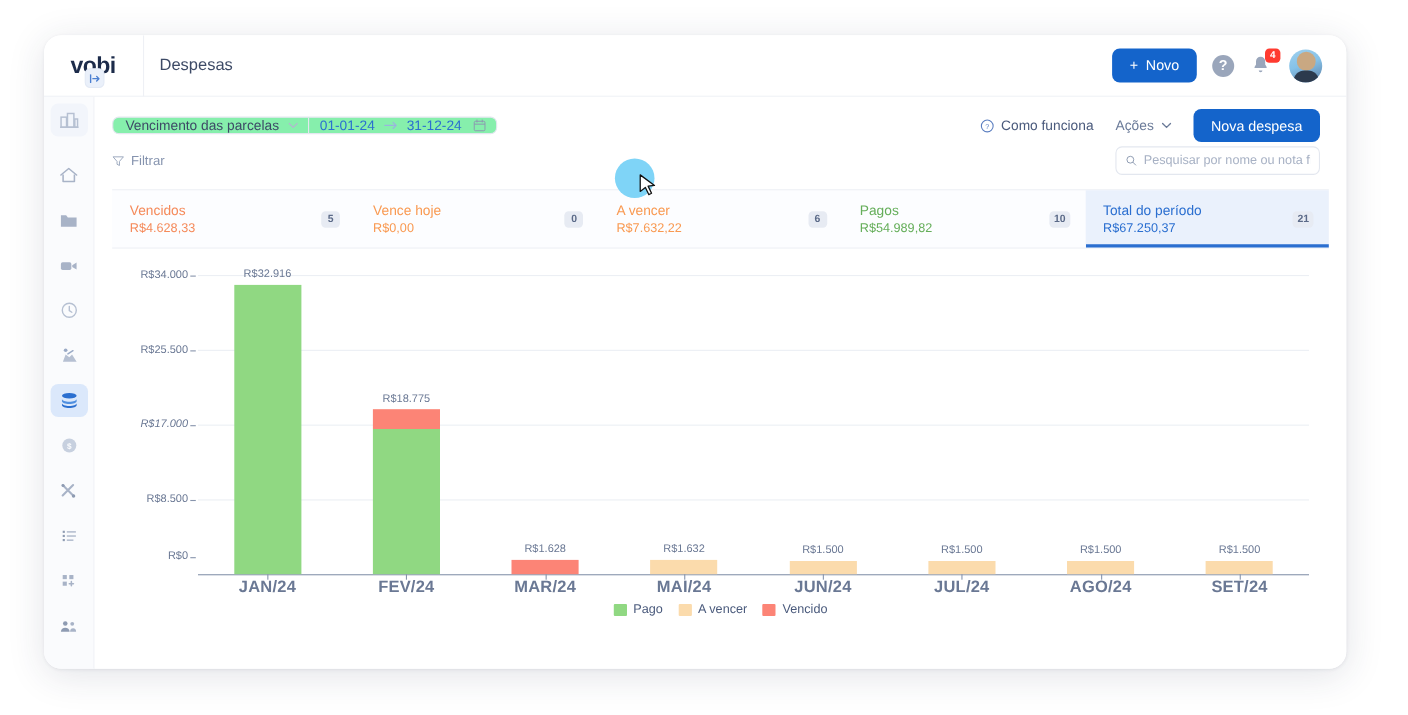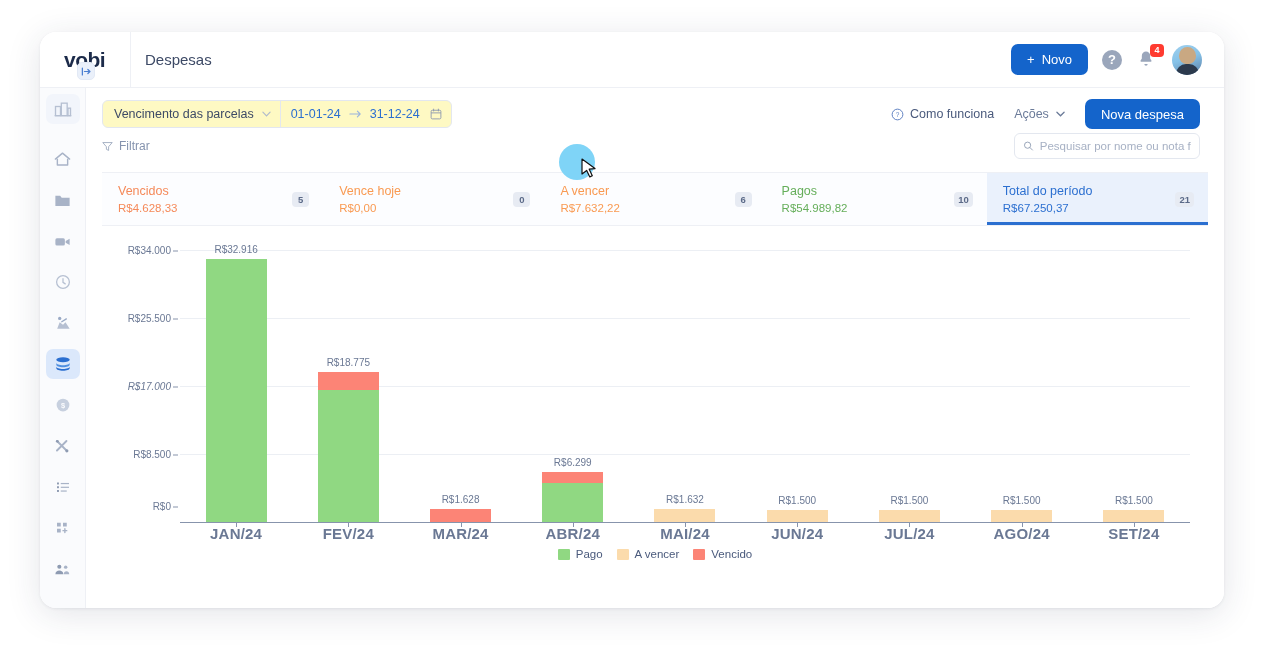--- a/index.html
+++ b/index.html
@@ -112,22 +112,22 @@
   }
 
   
   #main { position: absolute; left: 46px; top: 56px; right: 0; bottom: 0; background: #fff; }
 
   #filter-row {
     display: flex; align-items: center;
     padding: 12px 24px 0 16px; height: 40px;
   }
   .range-box {
-    display: flex; align-items: flex-end; height: 28px;
-    border: 1px solid #e3e7ef; border-radius: 6px; background: #fef9c3;
+    display: flex; align-items: flex-end; height: 16px;
+    border: 1px solid #e3e7ef; border-radius: 6px; background: #86efac;
     font-size: 12.5px; overflow: hidden;
   }
   .range-left {
     padding: 0 9px 0 11px; color: #3d4a66; display: flex; align-items: center; gap: 8px;
     height: 100%; cursor: pointer;
   }
   .range-div { width: 1px; height: 100%; background: #e3e7ef; }
   .range-right {
     padding: 0 9px 0 10px; display: flex; align-items: center; gap: 8px;
     color: #2b6fd0; height: 100%; cursor: pointer;
@@ -505,29 +505,20 @@
             </div>
             <div class="bar-col">
               <div class="bar-label" style="bottom: 17.024px;">R$1.628</div>
               <div class="bar-stack">
                 <div class="seg" style="height: 13.024px; background: rgb(252, 132, 118);"></div>
               </div>
               <div class="tick-mark"></div>
               <div class="xtick">MAR/24</div>
             </div>
             <div class="bar-col">
-              <div class="bar-label" style="bottom: 54.392px;">R$6.299</div>
-              <div class="bar-stack">
-                <div class="seg" style="height: 11.192px; background: rgb(252, 132, 118);"></div>
-                <div class="seg" style="height: 39.2px; background: rgb(144, 216, 130);"></div>
-              </div>
-              <div class="tick-mark"></div>
-              <div class="xtick">ABR/24</div>
-            </div>
-            <div class="bar-col">
               <div class="bar-label" style="bottom: 17.056px;">R$1.632</div>
               <div class="bar-stack">
                 <div class="seg" style="height: 13.056px; background: rgb(251, 219, 172);"></div>
               </div>
               <div class="tick-mark"></div>
               <div class="xtick">MAI/24</div>
             </div>
             <div class="bar-col">
               <div class="bar-label" style="bottom: 16px;">R$1.500</div>
               <div class="bar-stack">

